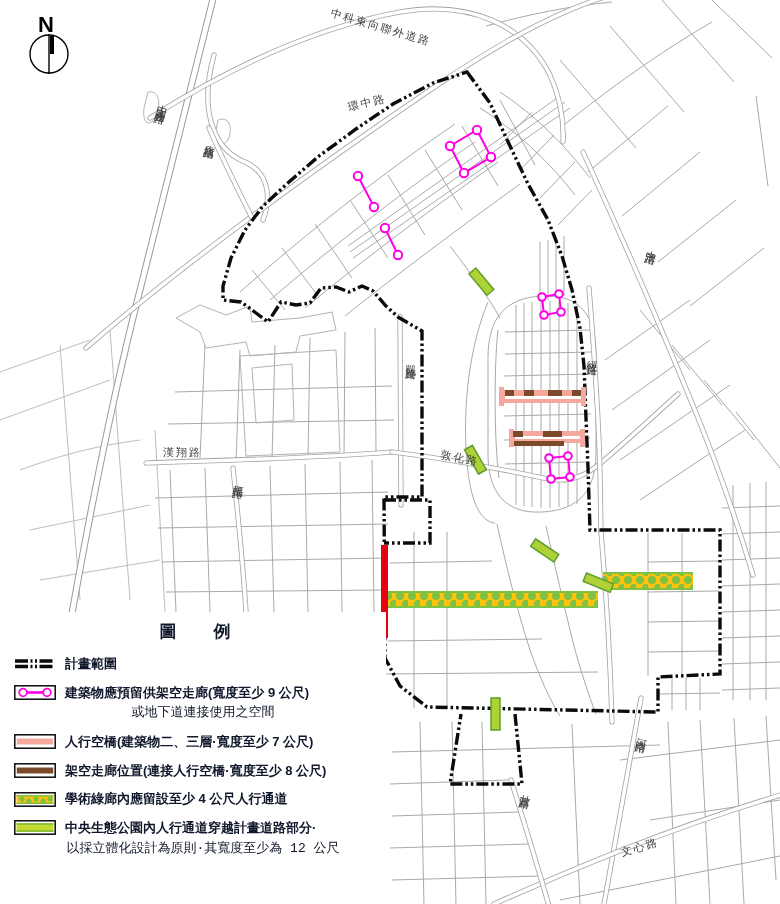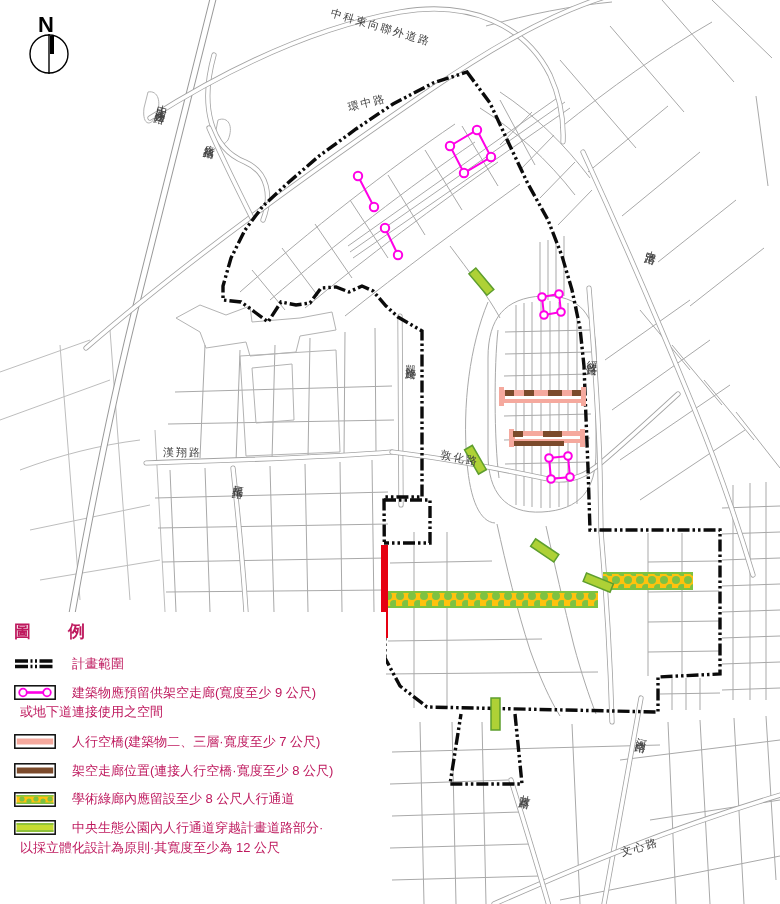--- a/index.html
+++ b/index.html
@@ -17,27 +17,27 @@
   
   .bnd{stroke:#0b0b0b;stroke-width:3.4;fill:none;
        stroke-dasharray:12 3 2.5 3 2.5 3;stroke-linecap:butt;}
   
   .mag{stroke:#ff00e6;stroke-width:2;fill:none;}
   .magc{stroke:#ff00e6;stroke-width:2;fill:#ffffff;}
   .lbl{fill:#3f3f3f;font-size:11px;letter-spacing:2px;}
   .vlbl{writing-mode:vertical-rl;text-orientation:upright;}
   
   .legend{position:absolute;left:0;top:612px;width:386px;height:292px;background:#ffffff;
-          padding:8px 0 0 14px;box-sizing:border-box;color:#be185d;}
+          padding:8px 0 0 14px;box-sizing:border-box;color:#0f172a;text-align:center;}
   .legend-title{font-size:17px;font-weight:bold;letter-spacing:10px;margin-bottom:6px;}
   .li{margin-top:13px;}
-  .lrow{display:flex;align-items:center;gap:16px;}
+  .lrow{display:flex;align-items:center;gap:9px;font-weight:bold;}
   .sw{flex:0 0 42px;height:15px;}
   .lt{font-size:13px;line-height:1.2;white-space:nowrap;}
-  .l2{font-size:13px;margin-left:6px;margin-top:3px;white-space:nowrap;}
+  .l2{font-size:13px;margin-left:6px;margin-top:3px;white-space:nowrap;font-family:Liberation Mono, monospace;}
 </style>
 </head>
 <body>
 
 <div class="stage">
 <svg width="780" height="904" viewBox="0 0 780 904">
   <defs>
     <pattern id="gdots" width="12" height="16" patternUnits="userSpaceOnUse">
       <circle cx="4" cy="4" r="4" fill="#7dc242"></circle>
       <circle cx="10" cy="12" r="4" fill="#7dc242"></circle>
@@ -411,21 +411,21 @@
         <rect x="0.8" y="0.8" width="40.4" height="13.4" fill="#fff" stroke="#0b0b0b" stroke-width="1.5"></rect>
         <rect x="2.5" y="3" width="37" height="9" fill="#ffc20e"></rect>
         <line x1="2.5" y1="3.8" x2="39.5" y2="3.8" stroke="#7dc242" stroke-width="1.6"></line>
         <line x1="2.5" y1="11.2" x2="39.5" y2="11.2" stroke="#7dc242" stroke-width="1.6"></line>
         <circle cx="8" cy="7" r="2.6" fill="#7dc242"></circle>
             <circle cx="15" cy="9" r="2.6" fill="#7dc242"></circle>
         <circle cx="22" cy="7" r="2.6" fill="#7dc242"></circle>
             <circle cx="29" cy="9" r="2.6" fill="#7dc242"></circle>
         <circle cx="36" cy="7" r="2.6" fill="#7dc242"></circle>
       </svg>
-      <div class="lt">學術綠廊內應留設至少 8 公尺人行通道</div>
+      <div class="lt">學術綠廊內應留設至少 4 公尺人行通道</div>
     </div>
   </div>
 
   <div class="li">
     <div class="lrow">
       <svg class="sw" viewBox="0 0 42 15">
         <rect x="0.8" y="0.8" width="40.4" height="13.4" fill="#fff" stroke="#0b0b0b" stroke-width="1.5"></rect>
         <rect x="2.5" y="3" width="37" height="9" fill="#c6db30"></rect>
         <line x1="2.5" y1="4" x2="39.5" y2="4" stroke="#7cb93e" stroke-width="1.6"></line>
         <line x1="2.5" y1="11" x2="39.5" y2="11" stroke="#7cb93e" stroke-width="1.6"></line>

